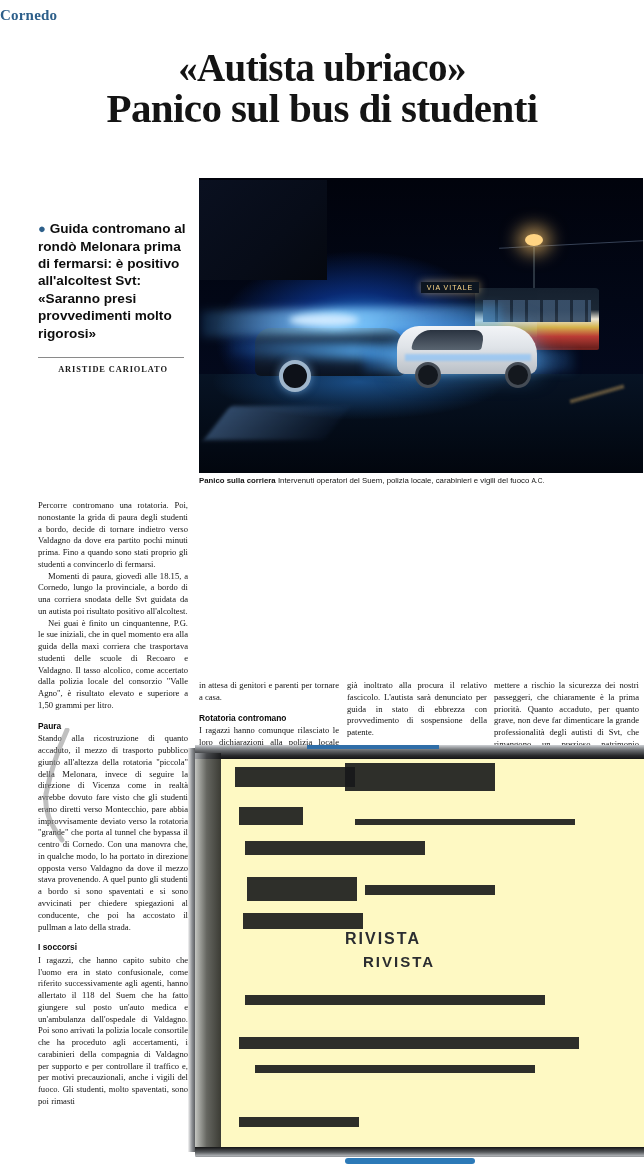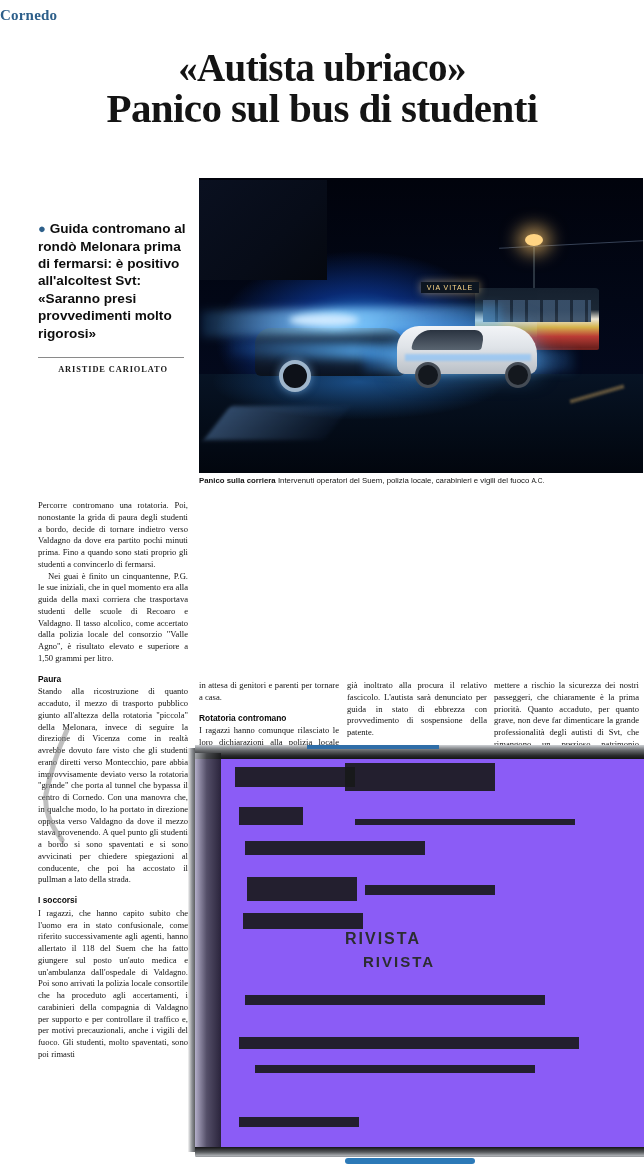--- a/index.html
+++ b/index.html
@@ -300,21 +300,21 @@
     opacity: 0.55;
   }
 
   
   .dark-panel {
     position: absolute;
     left: 195px;
     top: 745px;
     width: 449px;
     height: 412px;
-    background: #8b5cf6;
+    background: #fef9c3;
     overflow: hidden;
   }
   .dp-top-fade {
     position: absolute; left: 0; top: 0; width: 449px; height: 14px;
     background: linear-gradient(180deg,#cfd2d6 0%,#6d7073 35%,#2a2b2d 75%,#141415 100%);
   }
   .dp-accent-top {
     position: absolute; left: 112px; top: 0px;
     width: 132px; height: 4px;
     background: #2f6ea8;
@@ -417,20 +417,21 @@
       <b>Panico sulla corriera</b>
       <span>Intervenuti operatori del Suem, polizia locale, carabinieri e vigili del fuoco</span>
       <span class="credit">A.C.</span>
     </div>
   </div>
 
   <div class="cols">
 
     <div class="col" id="col1">
       <p class="noindent">Percorre contromano una rotatoria. Poi, nonostante la grida di paura degli studenti a bordo, decide di tornare indietro verso Valdagno da dove era partito pochi minuti prima. Fino a quando sono stati proprio gli studenti a convincerlo di fermarsi.</p>
+      <p>Momenti di paura, giovedì alle 18.15, a Cornedo, lungo la provinciale, a bordo di una corriera snodata delle Svt guidata da un autista poi risultato positivo all'alcoltest.</p>
       <p>Nei guai è finito un cinquantenne, P.G. le sue iniziali, che in quel momento era alla guida della maxi corriera che trasportava studenti delle scuole di Recoaro e Valdagno. Il tasso alcolico, come accertato dalla polizia locale del consorzio "Valle Agno", è risultato elevato e superiore a 1,50 grammi per litro.</p>
       <h4>Paura</h4>
       <p class="noindent">Stando alla ricostruzione di quanto accaduto, il mezzo di trasporto pubblico giunto all'altezza della rotatoria "piccola" della Melonara, invece di seguire la direzione di Vicenza come in realtà avrebbe dovuto fare visto che gli studenti erano diretti verso Montecchio, pare abbia improvvisamente deviato verso la rotatoria "grande" che porta al tunnel che bypassa il centro di Cornedo. Con una manovra che, in qualche modo, lo ha portato in direzione opposta verso Valdagno da dove il mezzo stava provenendo. A quel punto gli studenti a bordo si sono spaventati e si sono avvicinati per chiedere spiegazioni al conducente, che poi ha accostato il pullman a lato della strada.</p>
       <h4>I soccorsi</h4>
       <p class="noindent">I ragazzi, che hanno capito subito che l'uomo era in stato confusionale, come riferito successivamente agli agenti, hanno allertato il 118 del Suem che ha fatto giungere sul posto un'auto medica e un'ambulanza dall'ospedale di Valdagno. Poi sono arrivati la polizia locale consortile che ha proceduto agli accertamenti, i carabinieri della compagnia di Valdagno per supporto e per controllare il traffico e, per motivi precauzionali, anche i vigili del fuoco. Gli studenti, molto spaventati, sono poi rimasti</p>
     </div>
 
     <div class="col" id="col2">
       <p class="noindent">in attesa di genitori e parenti per tornare a casa.</p>
       <h4>Rotatoria contromano</h4>

